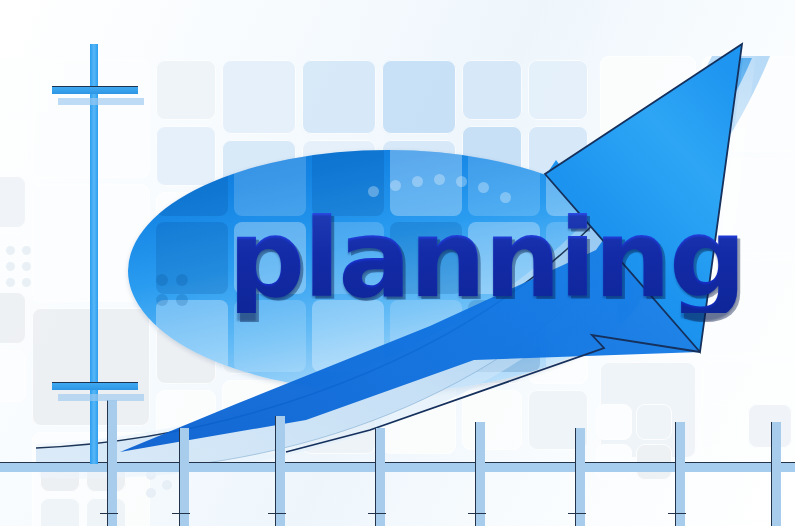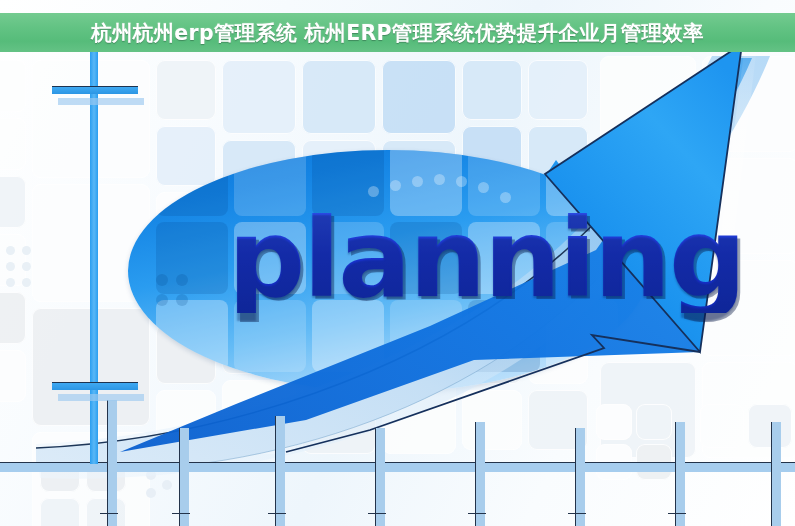--- a/index.html
+++ b/index.html
@@ -427,17 +427,14 @@
     <div class="crossbar" style="left:52px;top:86px;width:86px;height:7px;"></div>
     <div class="crossbar ghost" style="left:58px;top:98px;width:86px;height:7px;"></div>
 
     <div class="crossbar" style="left:52px;top:382px;width:86px;height:7px;"></div>
     <div class="crossbar ghost" style="left:58px;top:394px;width:86px;height:7px;"></div>
   </div>
 
   <div class="wordmark-shadow">planning</div>
   <div class="wordmark">planning</div>
 
-  <div class="band">
-    <span class="band-title">杭州杭州erp管理系统 杭州ERP管理系统优势提升企业月管理效率</span>
-  </div>
 
 </div>
 
 </body></html>

